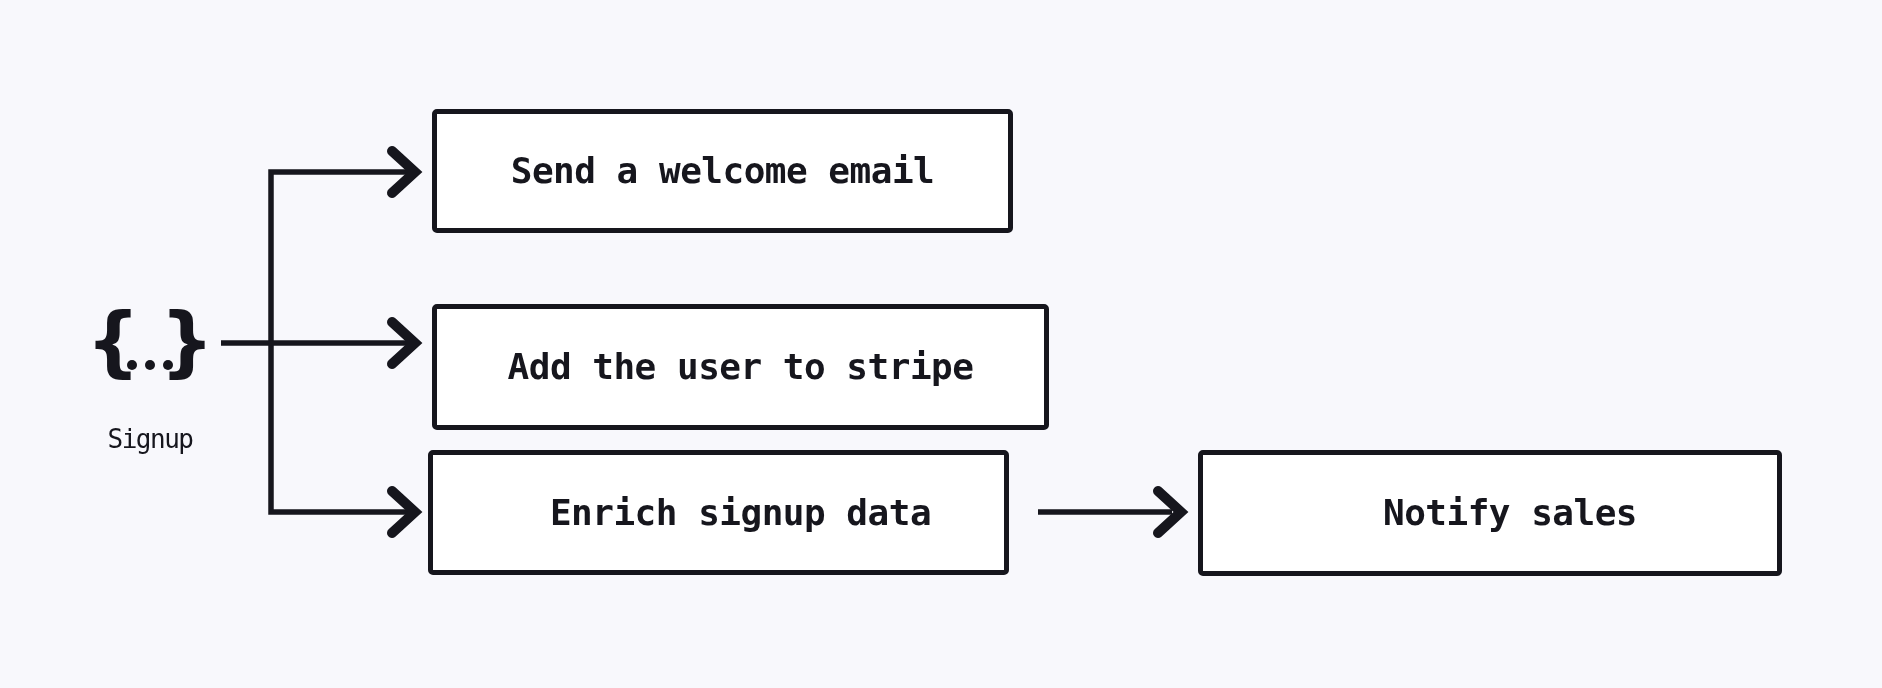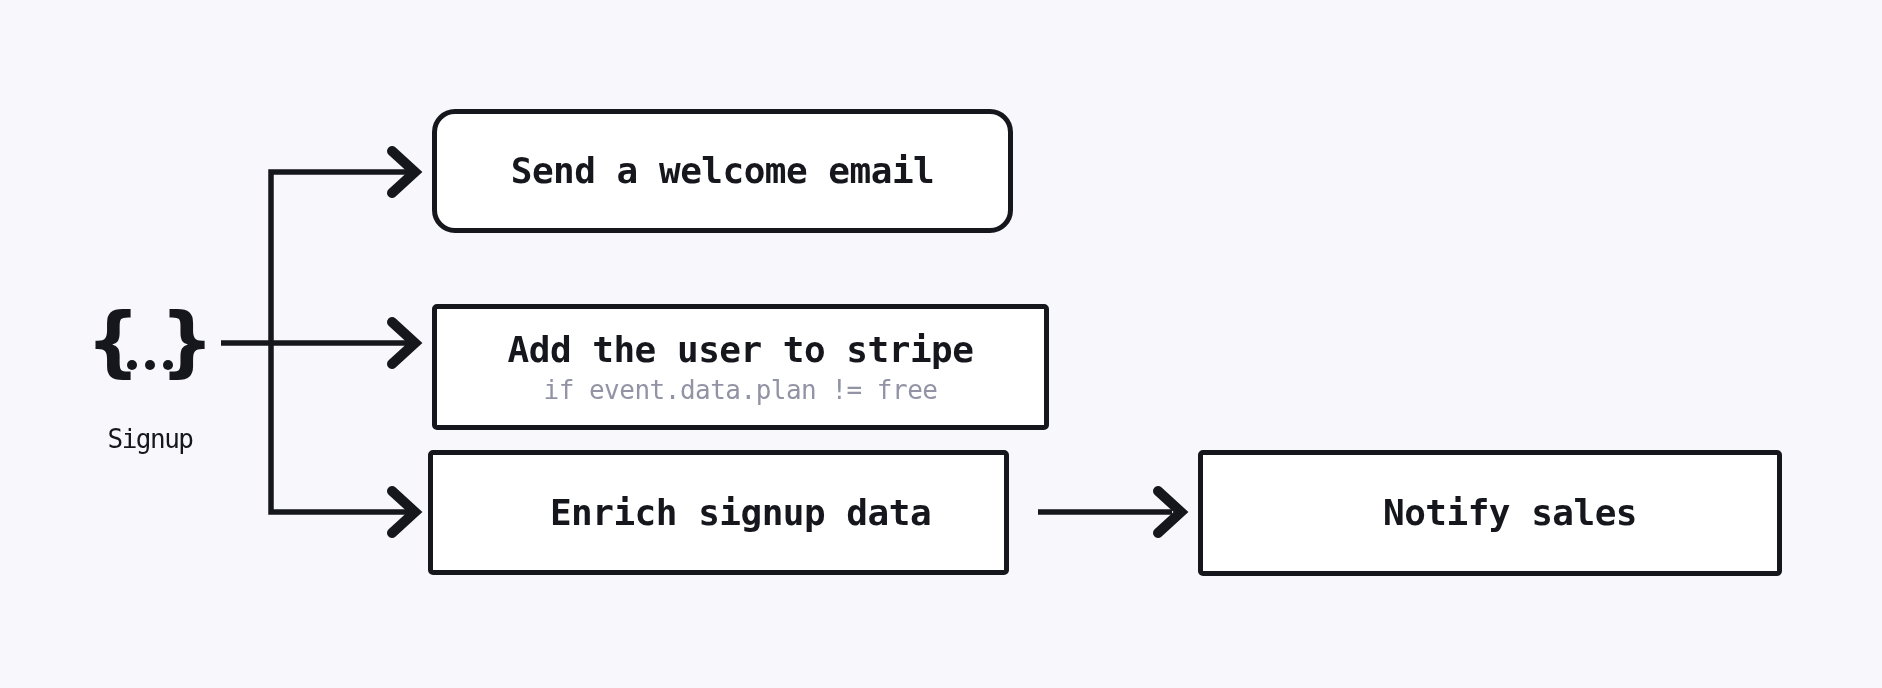--- a/index.html
+++ b/index.html
@@ -28,21 +28,21 @@
   .node {
     position: absolute;
     background: var(--node-bg);
     border: 5px solid var(--ink);
     border-radius: 5px;
     display: flex;
     flex-direction: column;
     align-items: center;
     justify-content: center;
   }
-  .node-1 { left: 432px; top: 109px; width: 581px; height: 124px; border-radius: 23px; }
+  .node-1 { left: 432px; top: 109px; width: 581px; height: 124px; }
   .node-2 { left: 432px; top: 280px; width: 617px; height: 126px; margin-top: 24px; }
   .node-3 { left: 428px; top: 450px; width: 581px; height: 125px; padding-left: 44px; }
   .node-4 { left: 1198px; top: 450px; width: 584px; height: 126px; padding-left: 40px; }
   .node-title {
     font-family: "DejaVu Sans Mono", monospace;
     font-weight: 700;
     font-size: 36px;
     line-height: 1.2;
     letter-spacing: -0.5px;
     color: var(--ink);
@@ -135,21 +135,20 @@
     </div>
     <div class="trigger-label">Signup</div>
   </div>
 
   <div class="node node-1">
     <div class="node-title">Send a welcome email</div>
   </div>
 
   <div class="node node-2">
     <div class="node-title">Add the user to stripe</div>
-    <div class="node-subtitle">if event.data.plan != free</div>
   </div>
 
   <div class="node node-3">
     <div class="node-title">Enrich signup data</div>
   </div>
 
   <div class="node node-4">
     <div class="node-title">Notify sales</div>
   </div>
 

